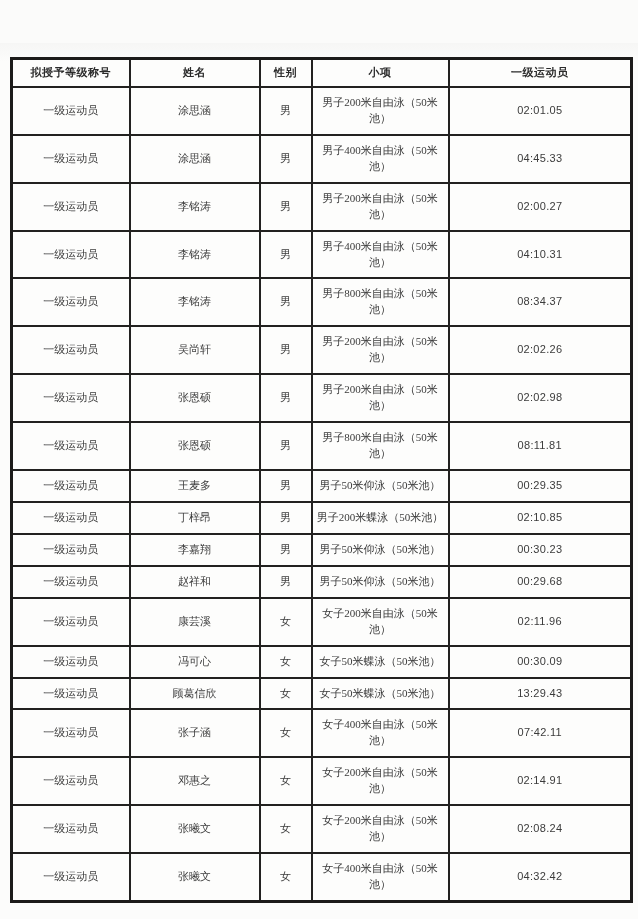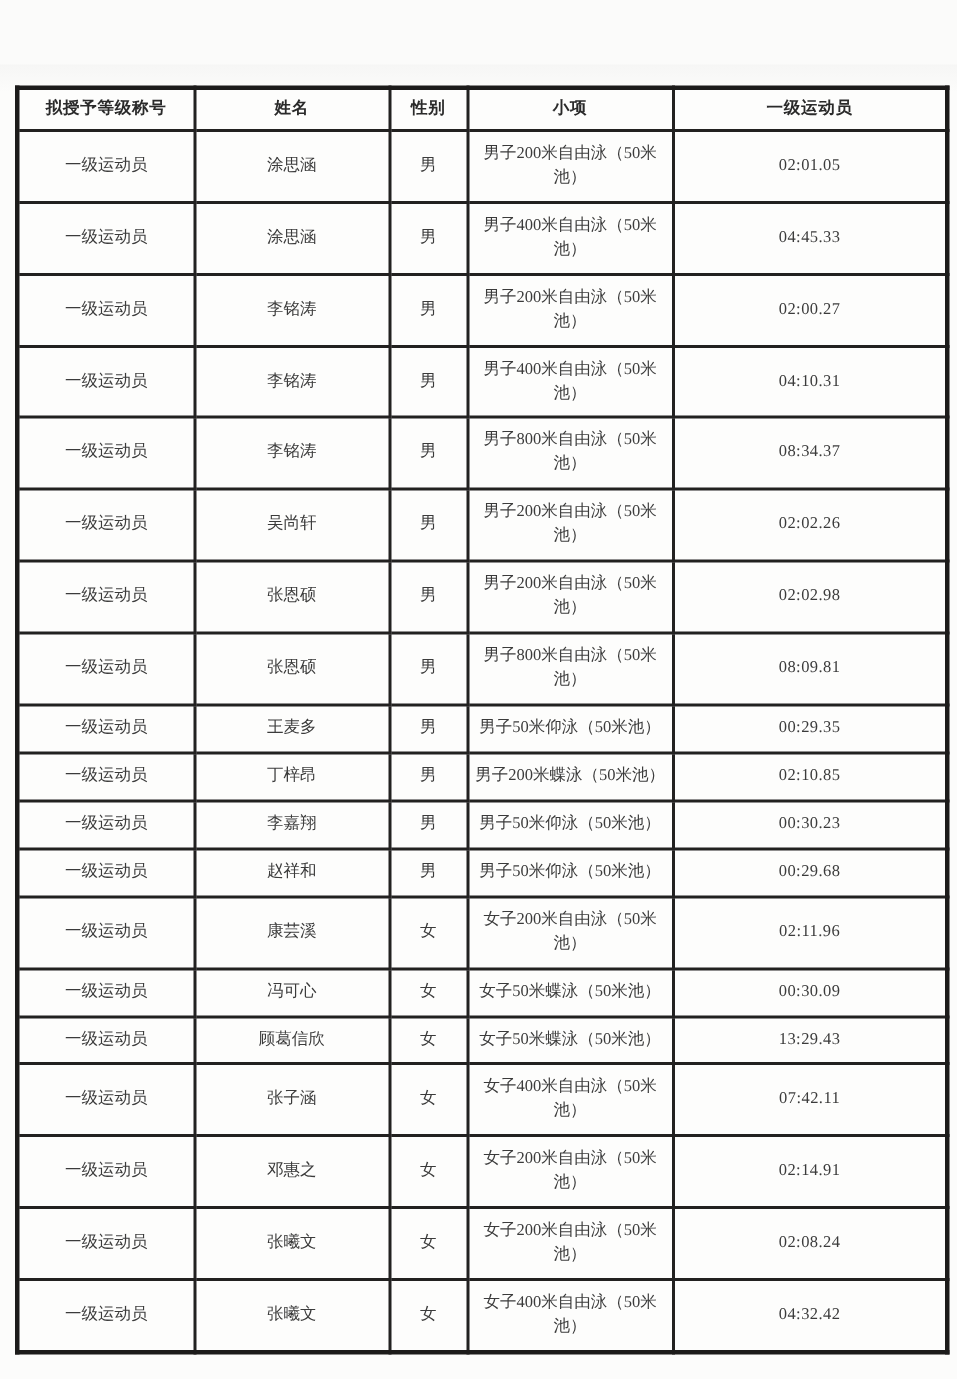--- a/index.html
+++ b/index.html
@@ -45,21 +45,21 @@
     word-break: break-all;
   }
   table.results { border: 3px solid #1c1b1a; }
   thead th {
     font-weight: bold;
     color: #2a2a2a;
     padding: 5px 2px;
     letter-spacing: 0.5px;
   }
   td[data-name="cell-result"] {
-    font-family: Liberation Serif, serif;
+    font-family: Liberation Sans, sans-serif;
     letter-spacing: 0.3px;
   }
   .footer {
     position: absolute;
     top: 897px;
     left: 0;
     width: 638px;
     text-align: center;
     font-size: 11px;
     color: #4a4a4a;
@@ -136,21 +136,21 @@
     <td data-name="cell-name">张恩硕</td>
     <td data-name="cell-gender">男</td>
     <td data-name="cell-event">男子200米自由泳（50米池）</td>
     <td data-name="cell-result">02:02.98</td>
   </tr>
         <tr data-name="table-row">
     <td data-name="cell-grade-title">一级运动员</td>
     <td data-name="cell-name">张恩硕</td>
     <td data-name="cell-gender">男</td>
     <td data-name="cell-event">男子800米自由泳（50米池）</td>
-    <td data-name="cell-result">08:09.81</td>
+    <td data-name="cell-result">08:11.81</td>
   </tr>
         <tr data-name="table-row">
     <td data-name="cell-grade-title">一级运动员</td>
     <td data-name="cell-name">王麦多</td>
     <td data-name="cell-gender">男</td>
     <td data-name="cell-event">男子50米仰泳（50米池）</td>
     <td data-name="cell-result">00:29.35</td>
   </tr>
         <tr data-name="table-row">
     <td data-name="cell-grade-title">一级运动员</td>

